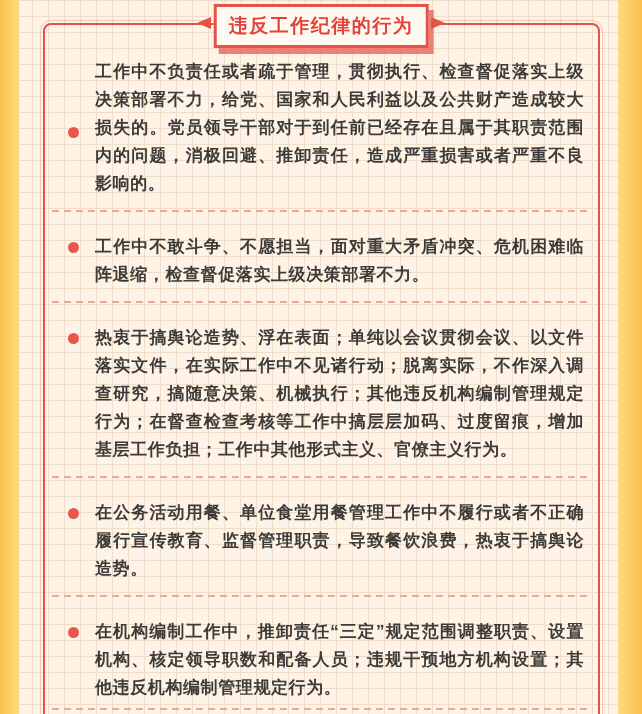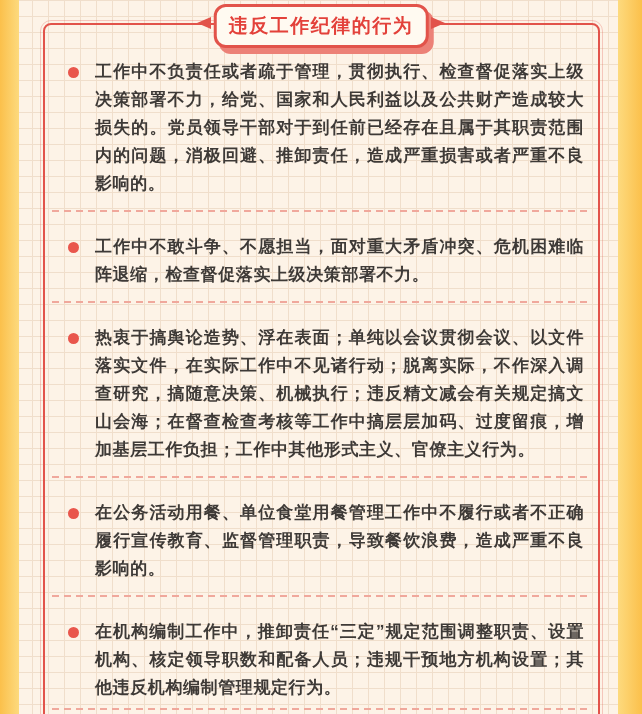--- a/index.html
+++ b/index.html
@@ -20,31 +20,31 @@
   .band{position:absolute;top:0;bottom:0;z-index:4;}
   .band-l{left:0;width:19px;background:linear-gradient(90deg,var(--band-yellow-deep),var(--band-yellow-light));}
   .band-r{right:0;width:24px;background:linear-gradient(90deg,var(--band-yellow-light),var(--band-yellow-deep));}
   .frame{
     position:absolute;left:43px;top:23px;width:553px;bottom:-16px;
     border:2px solid var(--accent-red);border-radius:8px 8px 0 0;
     outline:1px solid rgba(226,83,74,.28);outline-offset:2px;
     z-index:1;
   }
   .item{display:flex;padding:21px 14px 0 23px;}
-  .item.first{padding-top:33px;}
+  .item.first{padding-top:33px;align-items:center;}
   .dot{flex:0 0 11px;width:11px;height:11px;border-radius:50%;
     background:var(--bullet-red);margin:9px 16px 0 0;}
   .txt{flex:1;margin:0;font-size:17px;line-height:28px;font-weight:600;
     letter-spacing:.6px;color:var(--text-dark);text-align:justify;}
   .sep{height:2px;margin:12px 7px 0 7px;
     background:repeating-linear-gradient(90deg,var(--dash-red) 0 7px,transparent 7px 12px);}
   .sep-last{margin-top:6px;}
   .badge{
     position:absolute;top:4px;left:50%;transform:translateX(-50%);
-    background:var(--badge-bg);border:3px solid var(--accent-red);border-radius:12px;
+    background:var(--badge-bg);border:3px solid var(--accent-red);border-radius:0;
     padding:6px 12px;z-index:3;white-space:nowrap;
     box-shadow:5px 6px 0 0 var(--accent-red-light);
   }
   .badge span{font-size:19px;font-weight:bold;letter-spacing:1.5px;color:#e3413a;}
   .tri{position:absolute;top:17px;width:0;height:0;z-index:3;
     border-top:6px solid transparent;border-bottom:6px solid transparent;}
   .tri-l{left:calc(50% - 124px);border-right:14px solid var(--accent-red);}
   .tri-r{left:calc(50% + 110px);border-left:14px solid var(--accent-red);}
 </style>
 </head>
@@ -57,26 +57,26 @@
       <p class="txt">工作中不负责任或者疏于管理，贯彻执行、检查督促落实上级决策部署不力，给党、国家和人民利益以及公共财产造成较大损失的。党员领导干部对于到任前已经存在且属于其职责范围内的问题，消极回避、推卸责任，造成严重损害或者严重不良影响的。</p>
     </div>
     <div class="sep"></div>
     <div class="item">
       <span class="dot"></span>
       <p class="txt">工作中不敢斗争、不愿担当，面对重大矛盾冲突、危机困难临阵退缩，检查督促落实上级决策部署不力。</p>
     </div>
     <div class="sep"></div>
     <div class="item">
       <span class="dot"></span>
-      <p class="txt">热衷于搞舆论造势、浮在表面；单纯以会议贯彻会议、以文件落实文件，在实际工作中不见诸行动；脱离实际，不作深入调查研究，搞随意决策、机械执行；违反精文减会有关规定搞文山会海；在督查检查考核等工作中搞层层加码、过度留痕，增加基层工作负担；工作中其他形式主义、官僚主义行为。</p>
+      <p class="txt">热衷于搞舆论造势、浮在表面；单纯以会议贯彻会议、以文件落实文件，在实际工作中不见诸行动；脱离实际，不作深入调查研究，搞随意决策、机械执行；其他违反机构编制管理规定行为；在督查检查考核等工作中搞层层加码、过度留痕，增加基层工作负担；工作中其他形式主义、官僚主义行为。</p>
     </div>
     <div class="sep"></div>
     <div class="item">
       <span class="dot"></span>
-      <p class="txt">在公务活动用餐、单位食堂用餐管理工作中不履行或者不正确履行宣传教育、监督管理职责，导致餐饮浪费，造成严重不良影响的。</p>
+      <p class="txt">在公务活动用餐、单位食堂用餐管理工作中不履行或者不正确履行宣传教育、监督管理职责，导致餐饮浪费，热衷于搞舆论造势。</p>
     </div>
     <div class="sep"></div>
     <div class="item">
       <span class="dot"></span>
       <p class="txt">在机构编制工作中，推卸责任“三定”规定范围调整职责、设置机构、核定领导职数和配备人员；违规干预地方机构设置；其他违反机构编制管理规定行为。</p>
     </div>
     <div class="sep sep-last"></div>
   </div>
 
   <div class="tri tri-l"></div>

